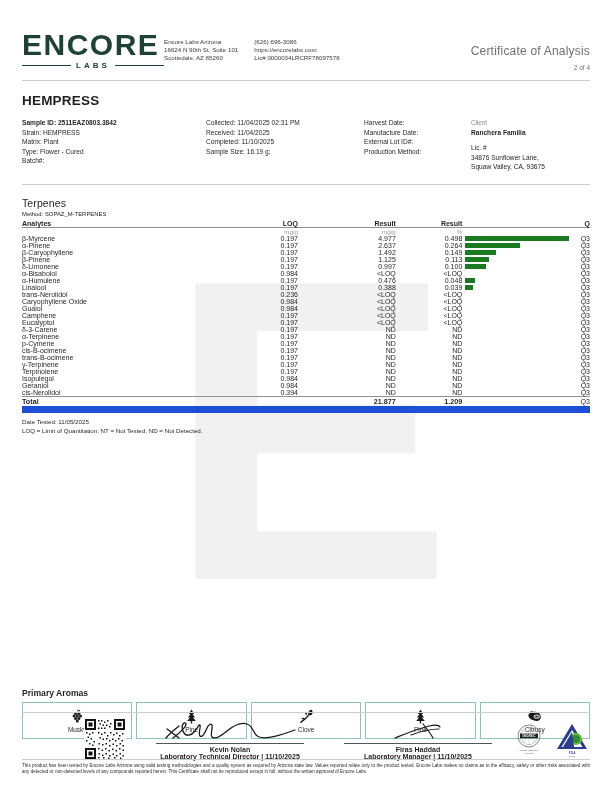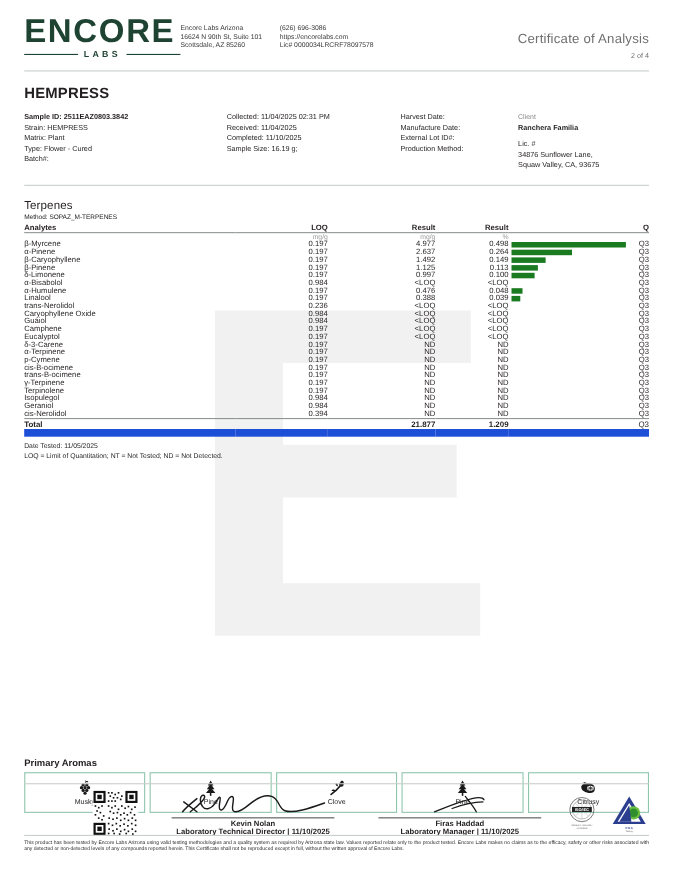--- a/index.html
+++ b/index.html
@@ -25,21 +25,21 @@
   }
   #watermark .wm-e {
     font-family: "Liberation Sans", sans-serif;
     font-size: 430px;
     font-weight: 700;
     color: #f1f1f1;
     line-height: 1;
     letter-spacing: -8px;
   }
 
-  #page { position: relative; z-index: 2; padding: 0 22px; }
+  #page { position: relative; z-index: 2; padding: 16px 22px; }
 
   
   .hdr { display: flex; align-items: flex-start; padding-top: 14px; }
   .logo-wrap { width: 142px; flex: 0 0 142px; padding-top: 2px;}
   .logo-word {
     font-family: "Liberation Sans", sans-serif;
     font-size: 30px; font-weight: 700; color: #1f4332;
     letter-spacing: 1.5px; line-height: 26px;
   }
   .logo-sub { display: flex; align-items: center; gap: 5px; margin-top: 3px; }

